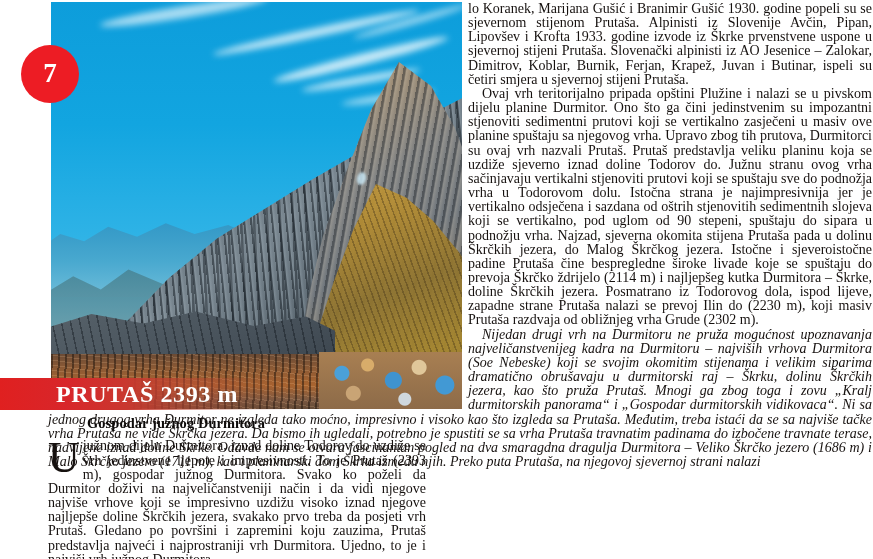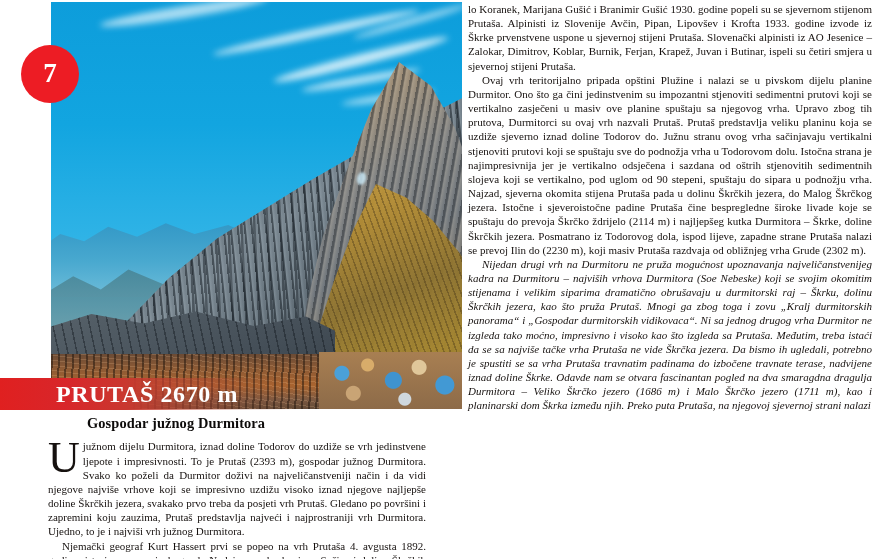--- a/index.html
+++ b/index.html
@@ -238,21 +238,21 @@
     font-size: 27px;
     line-height: 1;
     padding-bottom: 2px;
   }
 
   
   .col-text {
     font-family: "Liberation Serif", "DejaVu Serif", serif;
     color: #16110f;
     text-align: justify;
-    font-size: 11px;
+    font-size: 14px;
     line-height: 14.15px;
     hyphens: manual;
   }
 
   #left-column {
     position: absolute;
     left: 48px;
     top: 416px;
     width: 378px;
   }
@@ -338,21 +338,21 @@
     <div class="snow-patch s3"></div>
     <div class="snow-patch s4"></div>
 
     <div class="rubble"></div>
     <div class="rubble-tex"></div>
     <div class="rubble-right"></div>
   </div>
 
   <div id="banner-left-stripe"></div>
   <div id="title-banner">
-    <span class="title-text">PRUTAŠ 2670 m</span>
+    <span class="title-text">PRUTAŠ 2393 m</span>
   </div>
 
   <div id="badge">
     <span class="badge-num">7</span>
   </div>
 
   <div id="left-column">
     <h2 id="subheading">Gospodar južnog Durmitora</h2>
     <p id="left-body-1" class="col-text">U južnom dijelu Durmitora, iznad doline Todorov do uzdiže se vrh jedinstvene ljepote i impresivnosti. To je Prutaš (2393 m), gospodar južnog Durmitora. Svako ko poželi da Durmitor doživi na najveličanstveniji način i da vidi njegove najviše vrhove koji se impresivno uzdižu visoko iznad njegove najljepše doline Škrčkih jezera, svakako prvo treba da posjeti vrh Prutaš. Gledano po površini i zapremini koju zauzima, Prutaš predstavlja najveći i najprostraniji vrh Durmitora. Ujedno, to je i najviši vrh južnog Durmitora.</p>
     <p id="left-body-2" class="col-text">Njemački geograf Kurt Hassert prvi se popeo na vrh Prutaša 4. avgusta 1892. godine, i to iz pravca pivskog sela Nedajna, preko kanjona Sušice i doline Škrčkih jezera. Kar-</p>

